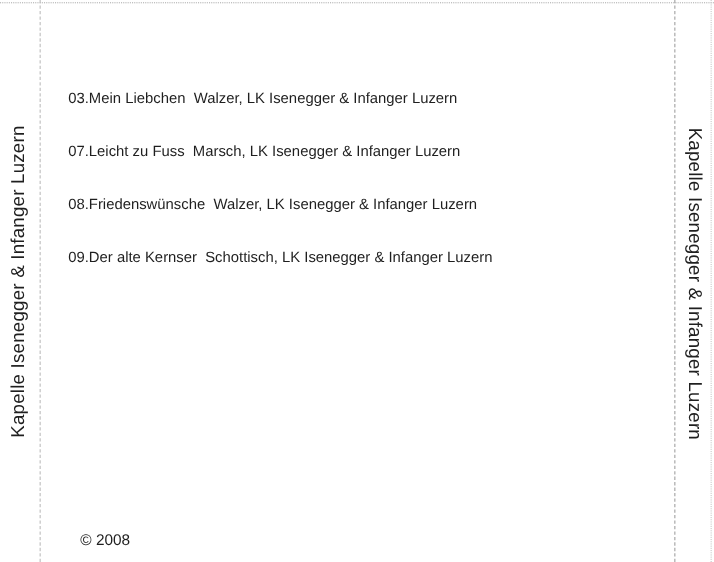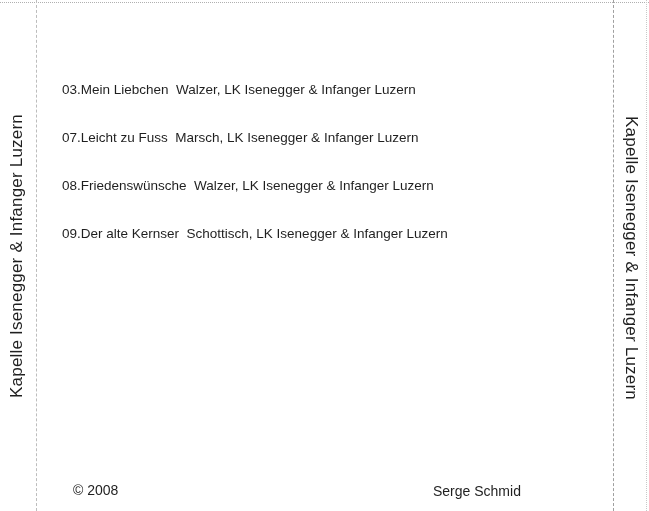--- a/index.html
+++ b/index.html
@@ -109,15 +109,14 @@
     
     
     
     
     
     
   </div>
 
   <div class="copyright">© 2008</div>
 
-  <div class="credit">Serge Schmid</div>
 
 </div>
 
 </body></html>

